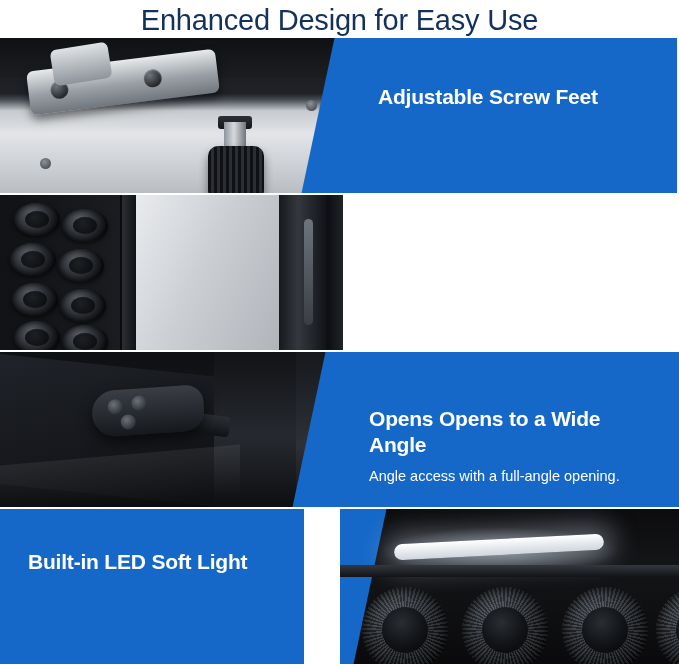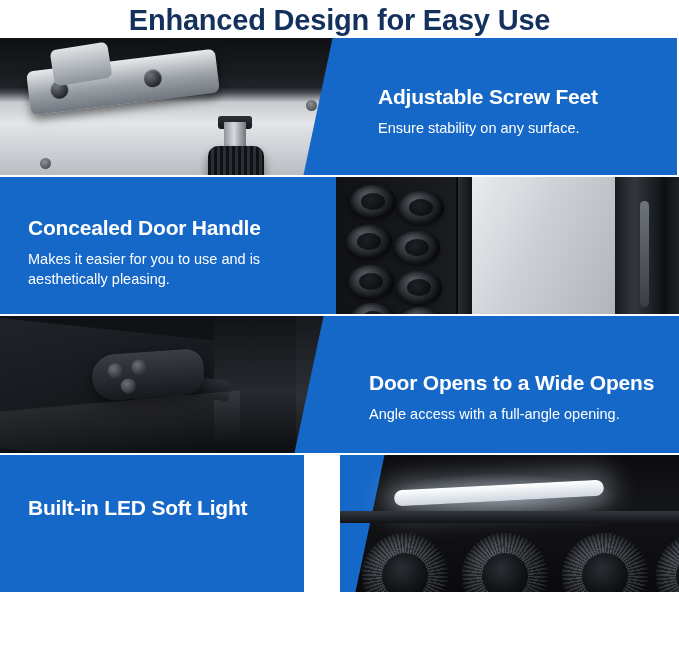--- a/index.html
+++ b/index.html
@@ -18,34 +18,34 @@
     width: 679px;
     height: 668px;
     background: #ffffff;
     box-sizing: border-box;
   }
 
   
   .title {
     text-align: center;
     font-size: 29px;
-    font-weight: bold;
+    font-weight: normal;
     color: #13315c;
     letter-spacing: -0.2px;
     line-height: 38px;
     padding-top: 1px;
     height: 38px;
     box-sizing: border-box;
   }
 
   
   .row {
     display: flex;
     width: 679px;
-    height: 137px;
+    height: 155px;
     margin-bottom: 2px;
     overflow: hidden;
   }
   .row:last-child { margin-bottom: 0; gap: 36px; }
 
   .panel-text {
     background: #1668c8;
     color: #ffffff;
     box-sizing: border-box;
     position: relative;
@@ -352,29 +352,24 @@
       <div class="bracket"></div>
       <div class="bracket2"></div>
       <div class="stem-top"></div>
       <div class="stem"></div>
       <div class="knob"></div>
       <div class="hole1"></div>
       <div class="hole2"></div>
     </div>
     <div class="panel-text">
       <p class="headline">Adjustable Screw Feet</p>
-      <p class="subline">Ensure stability on any surface.</p>
     </div>
   </div>
 
   <div class="row r2">
-    <div class="panel-text">
-      <p class="headline">Concealed Door Handle</p>
-      <p class="subline">Makes it easier for you to use and is aesthetically pleasing.</p>
-    </div>
     <div class="panel-photo photo-bottles diag-left">
       <div class="rackcol"></div>
       <div class="btl" style="left:14px; top:8px;"></div>
       <div class="btl" style="left:62px; top:14px;"></div>
       <div class="btl" style="left:10px; top:48px;"></div>
       <div class="btl" style="left:58px; top:54px;"></div>
       <div class="btl" style="left:12px; top:88px;"></div>
       <div class="btl" style="left:60px; top:94px;"></div>
       <div class="btl" style="left:14px; top:126px;"></div>
       <div class="btl" style="left:62px; top:130px;"></div>
@@ -393,21 +388,21 @@
       <div class="panelC"></div>
       <div class="arm"></div>
       <div class="hinge">
         <span class="d1"></span>
         <span class="d2"></span>
         <span class="d3"></span>
       </div>
       <div class="sheen"></div>
     </div>
     <div class="panel-text">
-      <p class="headline">Door Opens to a Wide Opens</p>
+      <p class="headline">Opens Opens to a Wide Angle</p>
       <p class="subline">Angle access with a full-angle opening.</p>
     </div>
   </div>
 
   <div class="row r4">
     <div class="panel-text">
       <p class="headline">Built-in LED Soft Light</p>
     </div>
     <div class="panel-photo photo-led diag-left">
       <div class="glow"></div>

